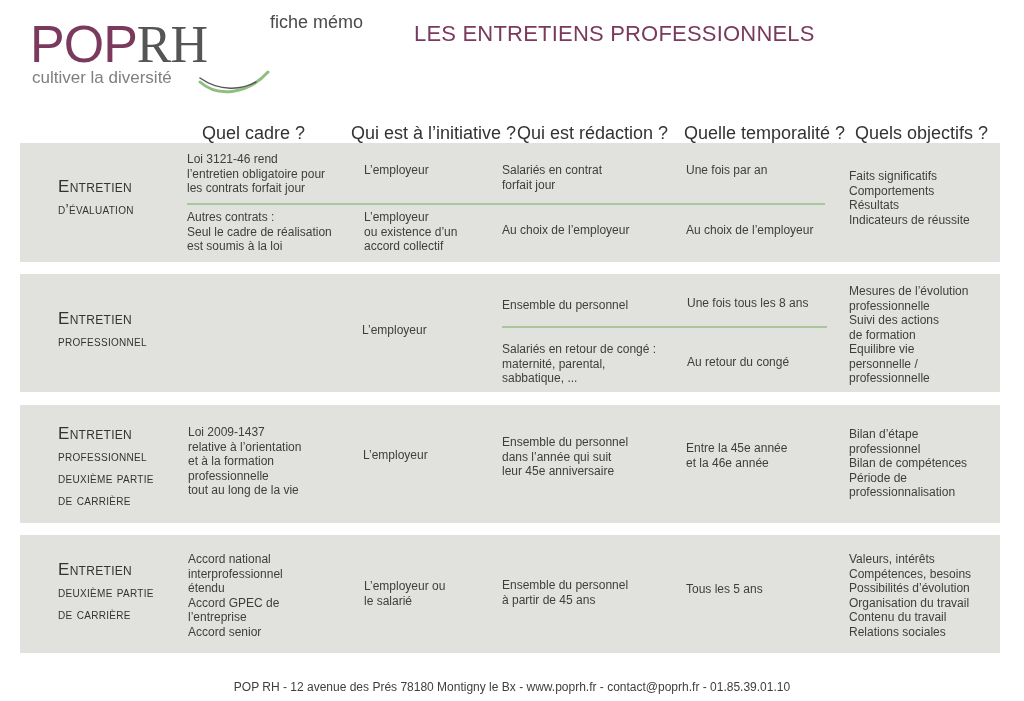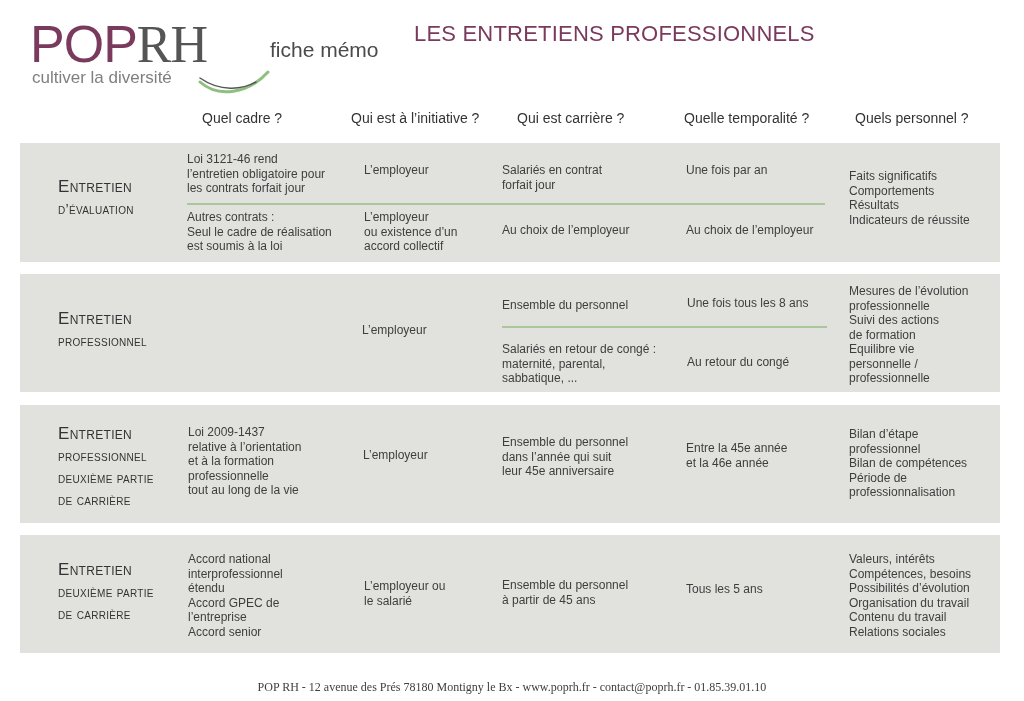--- a/index.html
+++ b/index.html
@@ -5,53 +5,53 @@
   * { box-sizing: border-box; margin: 0; padding: 0; }
   html, body { width: 1024px; height: 701px; background: #ffffff; overflow: hidden; }
   body { position: relative; font-family: "Liberation Sans", sans-serif; color: #3a3a3a; }
 
   .logo { position: absolute; left: 30px; top: 18px; width: 220px; height: 72px; }
   .logo-pop { position: absolute; left: 0; top: 0; font-family: "Liberation Sans", sans-serif; font-size: 52px; letter-spacing: -1px; color: #7a3a5e; line-height: 52px; font-weight: normal; }
   .logo-pop .rh { color: #555555; font-family: Liberation Serif, serif; }
   .logo-tag { position: absolute; left: 2px; top: 50px; font-size: 17px; color: #7f7f7f; line-height: 20px; text-align: center; }
   .logo-swoosh { position: absolute; left: 168px; top: 50px; width: 72px; height: 28px; }
 
-  .doc-label { position: absolute; left: 270px; top: 36px; font-size: 21px; color: #4a4a4a; line-height: 28px; }
+  .doc-label { position: absolute; left: 270px; top: 8px; font-size: 18px; color: #4a4a4a; line-height: 28px; }
   .doc-title { position: absolute; left: 414px; top: 20px; font-size: 22px; color: #7a3a5e; line-height: 28px; letter-spacing: 0.2px; }
 
-  .col-head { position: absolute; top: 109px; font-size: 14px; color: #333; line-height: 18px; white-space: nowrap; }
+  .col-head { position: absolute; top: 124px; font-size: 18px; color: #333; line-height: 18px; white-space: nowrap; }
 
   .panel { position: absolute; left: 20px; width: 980px; background: #e1e1de; }
   .row-title { position: absolute; left: 22px; font-variant: small-caps; font-size: 14px; color: #333; line-height: 22px; letter-spacing: 0.3px; margin-left: 16px; }
   .row-title .big { font-size: 17px; }
   .cell { position: absolute; font-size: 12px; color: #3e3e3e; line-height: 14.5px; white-space: pre-line; }
   .divider { position: absolute; height: 2px; background: #a9c79a; }
 
-  .footer { position: absolute; left: 0; width: 1024px; top: 680px; text-align: center; font-size: 12px; color: #3e3e3e; font-family: Liberation Serif, serif; }
+  .footer { position: absolute; left: 0; width: 1024px; top: 680px; text-align: center; font-size: 12px; color: #3e3e3e; }
 </style>
 </head>
 <body>
 
 <div class="logo">
   <div class="logo-pop"><span>POP</span><span class="rh">RH</span></div>
   <svg class="logo-swoosh" viewBox="0 0 72 28">
     <path d="M2 14 C 20 30, 50 26, 70 4" stroke="#8fbf7f" stroke-width="3" fill="none" stroke-linecap="round"></path>
     <path d="M2 10 C 22 24, 44 22, 58 14" stroke="#555555" stroke-width="1.5" fill="none" stroke-linecap="round"></path>
   </svg>
   <div class="logo-tag">cultiver la diversité</div>
 </div>
 
 <div class="doc-label">fiche mémo</div>
 <div class="doc-title">LES ENTRETIENS PROFESSIONNELS</div>
 
 <div class="col-head" style="left:202px">Quel cadre ?</div>
 <div class="col-head" style="left:351px">Qui est à l’initiative ?</div>
-<div class="col-head" style="left:517px">Qui est carrière ?</div>
+<div class="col-head" style="left:517px">Qui est rédaction ?</div>
 <div class="col-head" style="left:684px">Quelle temporalité ?</div>
-<div class="col-head" style="left:855px">Quels personnel ?</div>
+<div class="col-head" style="left:855px">Quels objectifs ?</div>
 
 <div class="panel" style="top:143px;height:119px">
   <div class="row-title" style="top:33px">
     <div class="big">Entretien</div>
     <div>d’évaluation</div>
   </div>
   <div class="cell" style="left:167px;top:9px">Loi 3121-46 rend
 l’entretien obligatoire pour
 les contrats forfait jour</div>
   <div class="cell" style="left:344px;top:20px">L’employeur</div>

